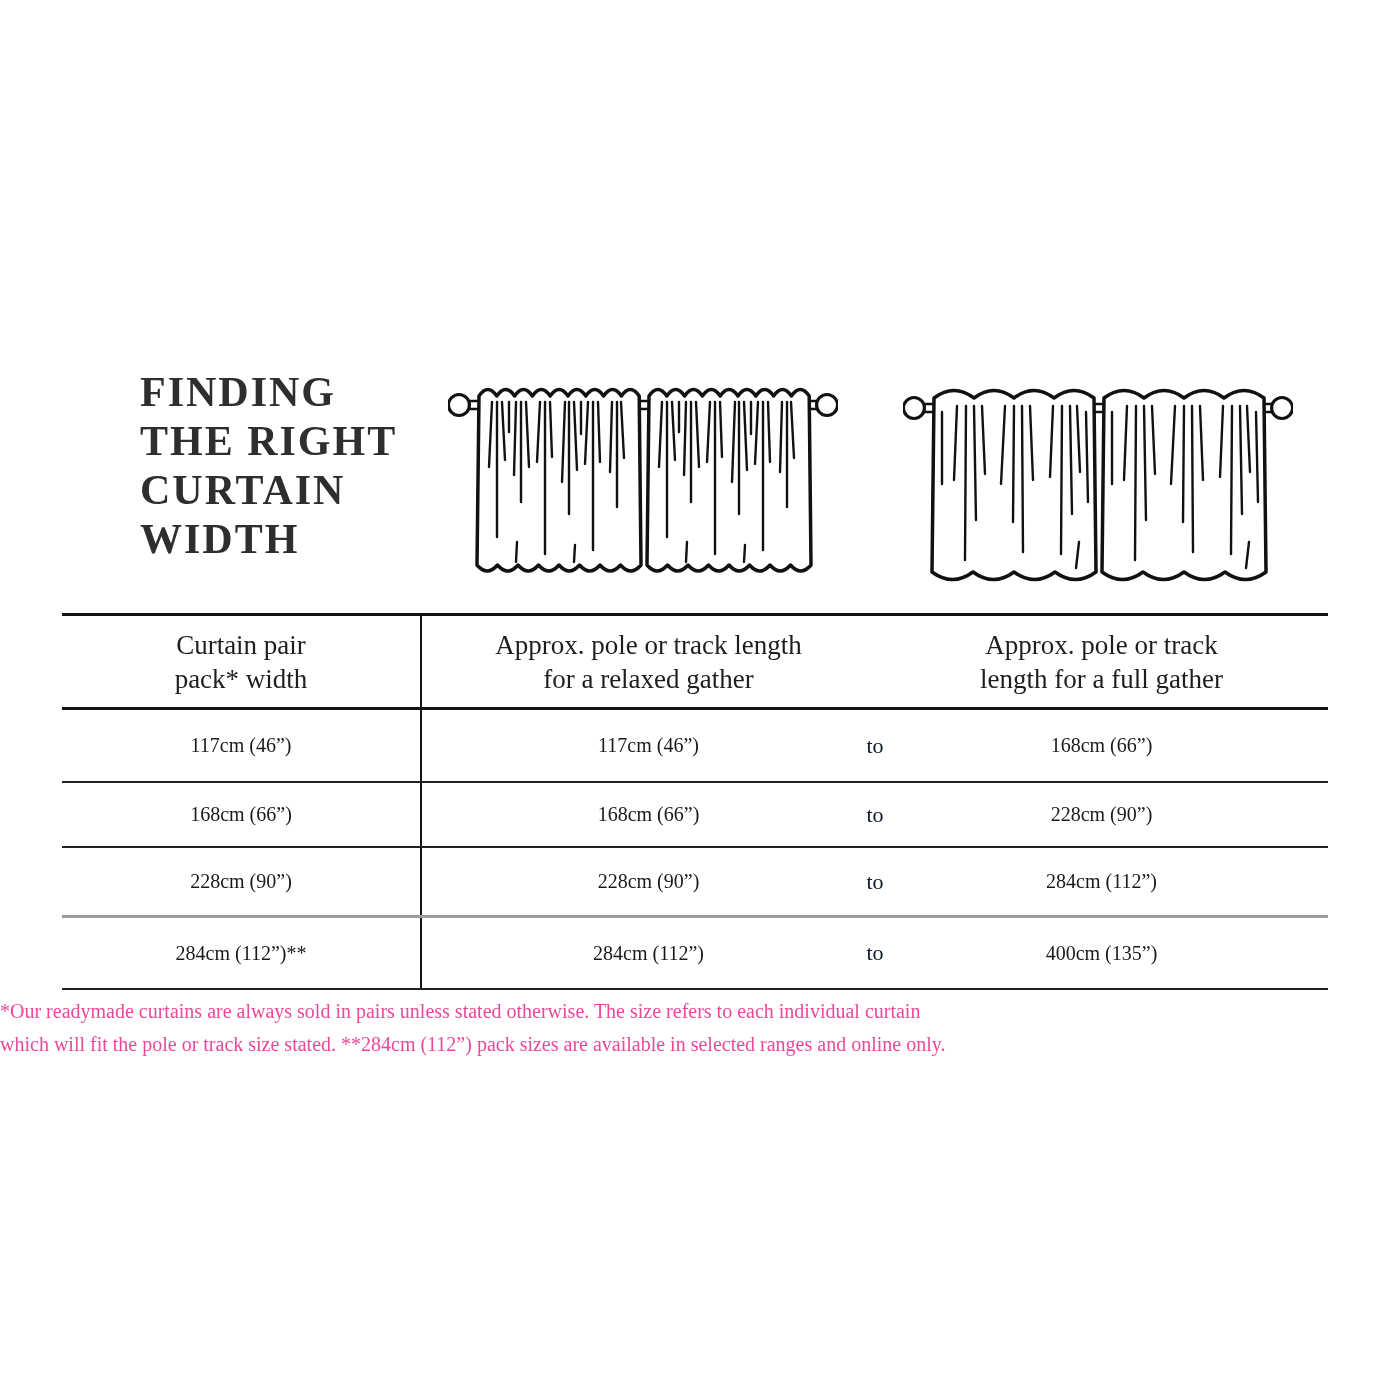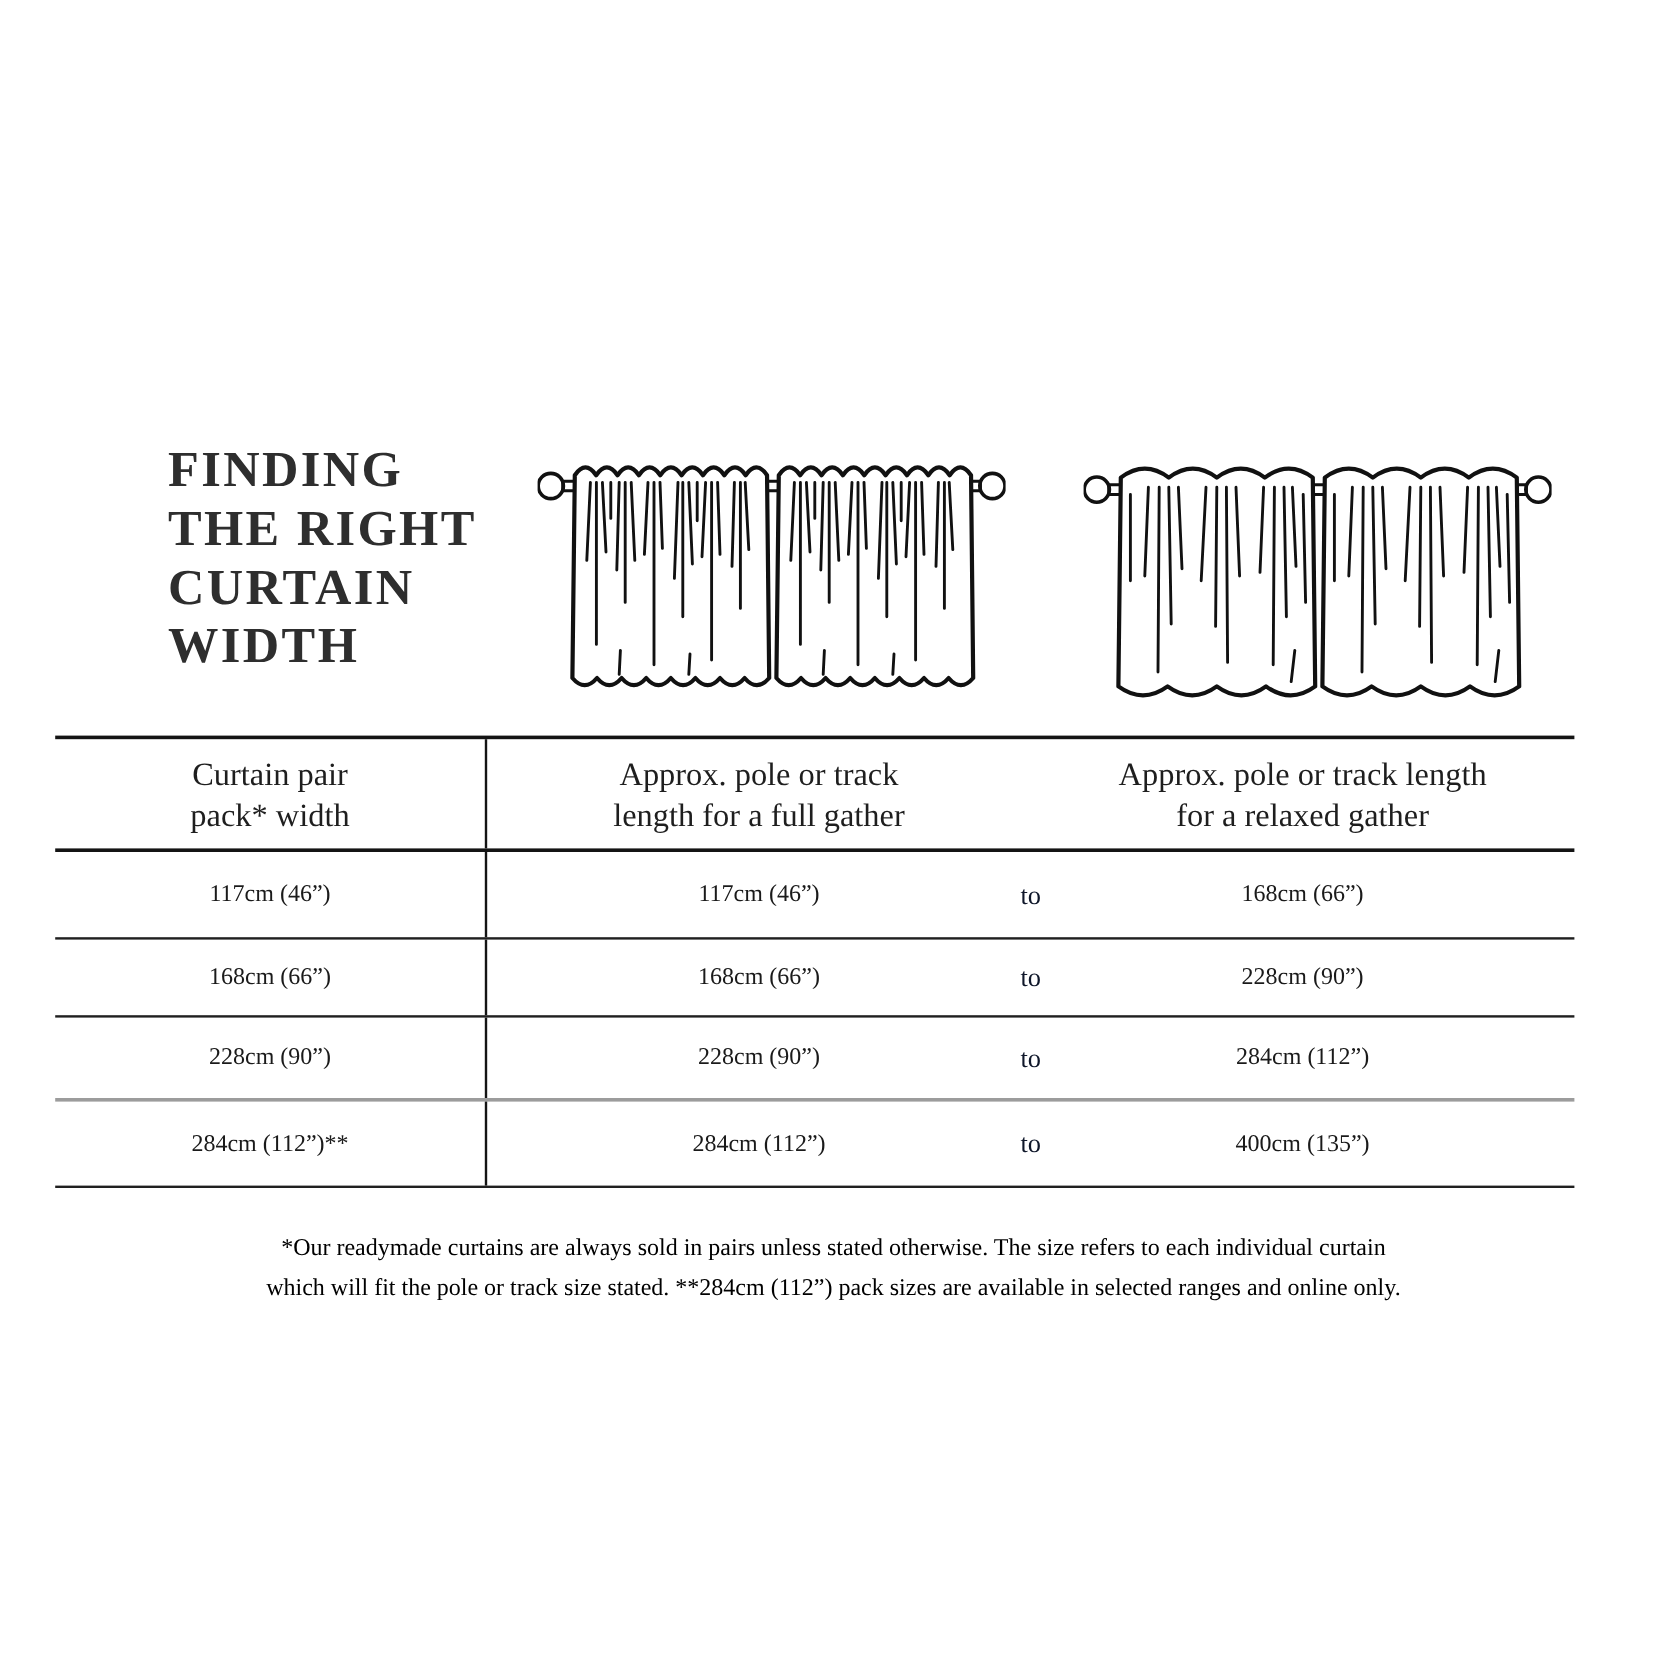--- a/index.html
+++ b/index.html
@@ -28,21 +28,21 @@
   }
 
   
   .illus { position: absolute; top: 372px; }
   .illus.full { left: 448px; }
   .illus.relaxed { left: 903px; }
 
   
   .size-table {
     position: absolute;
-    left: 46px;
+    left: 62px;
     top: 613px;
     width: 1266px;
   }
   .t-row {
     position: relative;
     display: grid;
     grid-template-columns: 360px 453px 453px;
     box-sizing: border-box;
     align-items: center;
   }
@@ -75,25 +75,25 @@
     transform: translate(-50%, -50%);
     font-size: 22px;
     color: #0f172a;
   }
 
   
   .footnote {
     position: absolute;
     left: 0;
     right: 0;
-    top: 1004px;
-    text-align: center;
+    top: 975px;
+    text-align: left;
     font-size: 20px;
     line-height: 33px;
-    color: #000000;
+    color: #ec4899;
     white-space: pre-line;
   }
 
   svg .ink { stroke: #111111; fill: none; stroke-linecap: round; stroke-linejoin: round; }
   svg .panel { fill: #ffffff; }
 </style>
 </head>
 <body>
 
 <div class="page">
@@ -129,24 +129,24 @@
       <path class="ink" stroke-width="2.4" d="M 54,34 L 51,108 M 63,34 L 62,188 M 71,34 L 73,148 M 79,34 L 82,102 M 102,34 L 98,112 M 111,34 L 110,150 M 119,34 L 120,180 M 127,34 L 130,108 M 150,34 L 147,105 M 159,34 L 158,182 M 167,34 L 169,142 M 174,34 L 177,100 M 39,40 L 39,112 M 183,40 L 185,130 M 176,170 L 173,196"></path>
       <path class="ink" stroke-width="2.4" d="M 224,34 L 221,108 M 233,34 L 232,188 M 241,34 L 243,148 M 249,34 L 252,102 M 272,34 L 268,112 M 281,34 L 280,150 M 289,34 L 290,180 M 297,34 L 300,108 M 320,34 L 317,105 M 329,34 L 328,182 M 337,34 L 339,142 M 344,34 L 347,100 M 209,40 L 209,112 M 353,40 L 355,130 M 346,170 L 343,196"></path>
     </g>
   </svg>
 
   <div class="size-table">
 
     <div class="t-row t-header">
       <div class="cell c1 hdr">Curtain pair
 pack* width</div>
+      <div class="cell hdr">Approx. pole or track length
+for a relaxed gather</div>
       <div class="cell hdr">Approx. pole or track
 length for a full gather</div>
-      <div class="cell hdr">Approx. pole or track length
-for a relaxed gather</div>
     </div>
 
     <div class="t-row t-data r1">
       <div class="cell c1 val">117cm (46”)</div>
       <div class="cell val">117cm (46”)</div>
       <div class="cell val">168cm (66”)</div>
       <span class="to-label">to</span>
     </div>
 
     <div class="t-row t-data r2">

